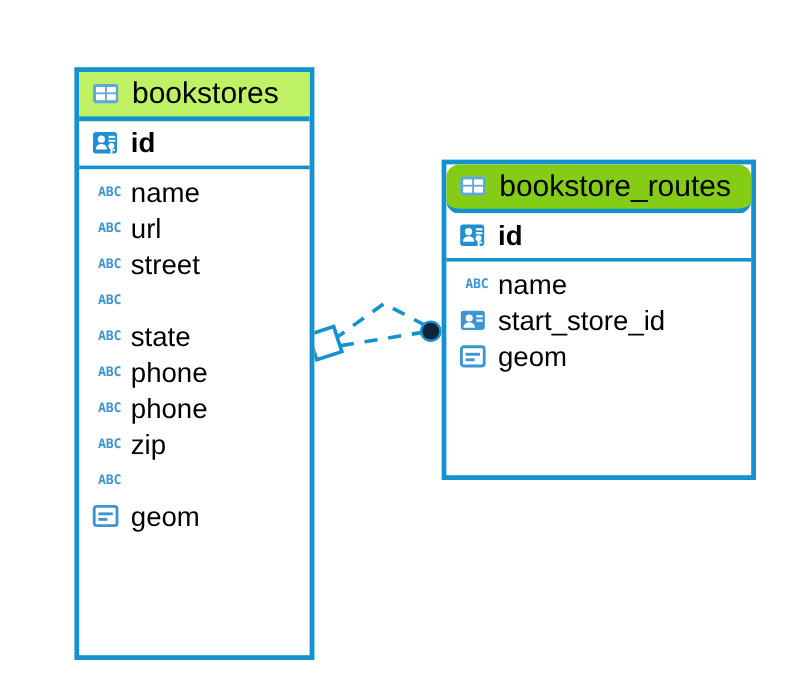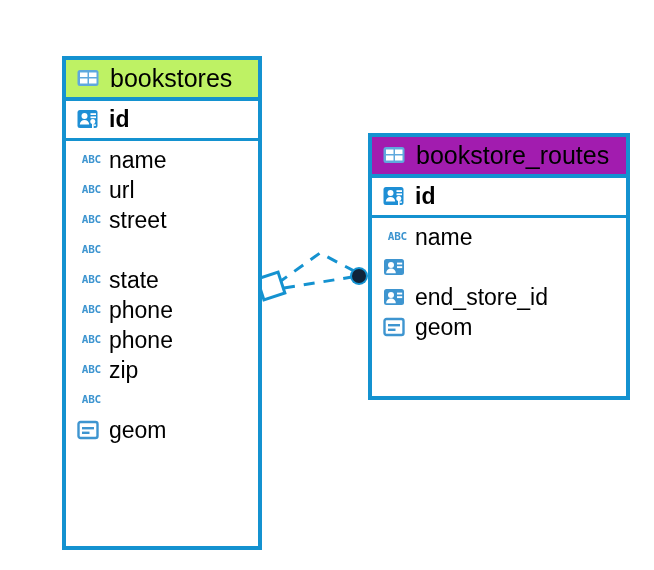--- a/index.html
+++ b/index.html
@@ -30,21 +30,21 @@
 
   .entity-header {
     box-sizing: border-box;
     display: flex;
     align-items: center;
     gap: 9px;
     padding: 5px 9px 6px 9px;
     border-bottom: 4px solid #1492d0;
   }
   .entity-header.accent  { background: #bef264; }
-  .entity-header.neutral { background: #a21caf; }
+  .entity-header.neutral { background: #84cc16; border-radius: 11px; }
 
   .entity-title {
     font-size: 25px;
     color: #000000;
     line-height: 1.05;
     white-space: nowrap;
   }
 
   .pk-row {
     box-sizing: border-box;
@@ -263,34 +263,23 @@
       <div class="field-row">
         <span class="icon">
           <svg width="26" height="26" viewBox="0 0 26 26">
             <rect x="3" y="5" width="20" height="16" rx="2.5" fill="#3e95d0"></rect>
             <circle cx="10" cy="11" r="3" fill="#ffffff"></circle>
             <path d="M5.2 19.2c0-2.8 2.2-4.7 4.8-4.7s4.8 1.9 4.8 4.7z" fill="#ffffff"></path>
             <rect x="16" y="8.6" width="5.2" height="1.9" fill="#ffffff"></rect>
             <rect x="16" y="12.2" width="5.2" height="1.9" fill="#ffffff"></rect>
           </svg>
         </span>
-      </div>
-
-      <div class="field-row">
-        <span class="icon">
-          <svg width="26" height="26" viewBox="0 0 26 26">
-            <rect x="3" y="5" width="20" height="16" rx="2.5" fill="#3e95d0"></rect>
-            <circle cx="10" cy="11" r="3" fill="#ffffff"></circle>
-            <path d="M5.2 19.2c0-2.8 2.2-4.7 4.8-4.7s4.8 1.9 4.8 4.7z" fill="#ffffff"></path>
-            <rect x="16" y="8.6" width="5.2" height="1.9" fill="#ffffff"></rect>
-            <rect x="16" y="12.2" width="5.2" height="1.9" fill="#ffffff"></rect>
-          </svg>
-        </span>
-        <span class="field-label">end_store_id</span>
-      </div>
+        <span class="field-label">start_store_id</span>
+      </div>
+
 
       <div class="field-row">
         <span class="icon">
           <svg width="26" height="26" viewBox="0 0 26 26">
             <rect x="3.5" y="5" width="19" height="16" rx="2" fill="#ffffff" stroke="#3e95d0" stroke-width="2.4"></rect>
             <rect x="7" y="10" width="12" height="2.4" fill="#3e95d0"></rect>
             <rect x="7" y="14.6" width="7.5" height="2.4" fill="#3e95d0"></rect>
           </svg>
         </span>
         <span class="field-label">geom</span>

